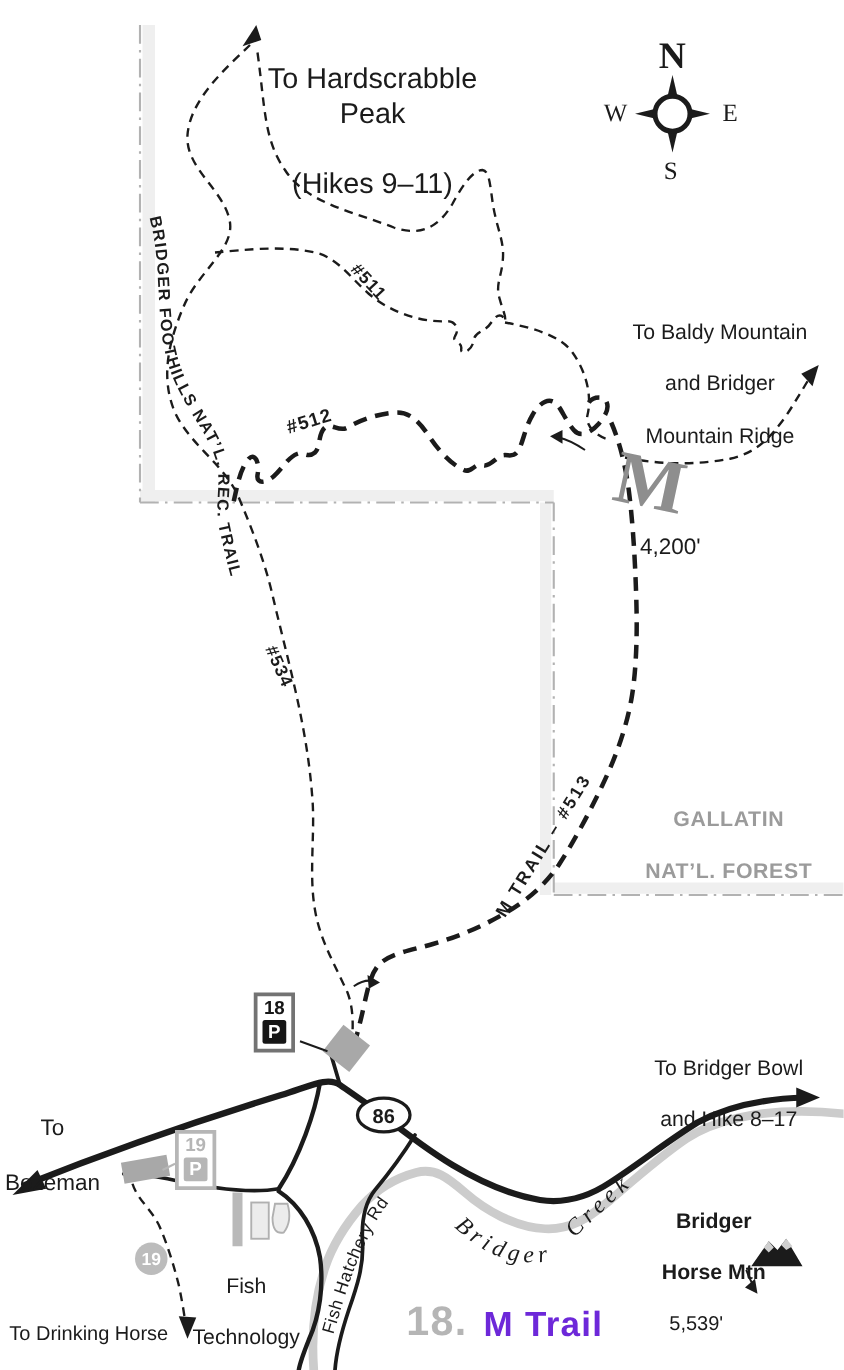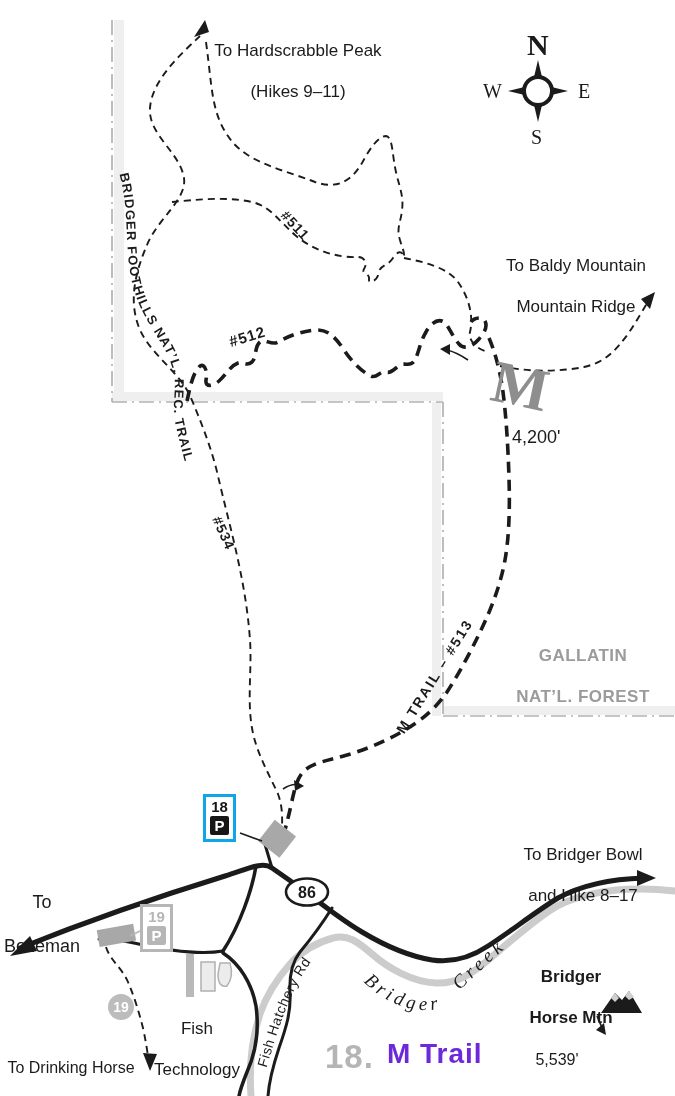--- a/index.html
+++ b/index.html
@@ -9,37 +9,37 @@
   .lbl{position:absolute;line-height:1.22;white-space:pre-line;}
   .ctr{text-align:center;}
   .bold{font-weight:bold;}
   .gray{color:#9b9b9b;}
   
   .psign{position:absolute;background:#fff;display:flex;flex-direction:column;align-items:center;
          padding:2px 4px 4px 4px;gap:1px;}
   .psign .pnum{font-weight:bold;font-size:15px;line-height:16px;}
   .psign .pbox{width:19px;height:19px;text-align:center;font-weight:bold;font-size:15px;
                line-height:19px;border-radius:2px;}
-  #sign18{left:203px;top:794px;border:3px solid #0ea5e9;}
+  #sign18{left:203px;top:794px;border:3px solid #737373;}
   #sign18 .pnum{color:#161616;}
   #sign18 .pbox{background:#161616;color:#ffffff;}
   #sign19{left:140px;top:904px;border:3px solid #b6b6b6;}
   #sign19 .pnum{color:#b6b6b6;}
   #sign19 .pbox{background:#b6b6b6;color:#ffffff;}
   
   #badge19{position:absolute;left:108px;top:994px;width:26px;height:26px;border-radius:50%;
            background:#bcbcbc;color:#ffffff;font-weight:bold;font-size:14px;line-height:26px;
            text-align:center;}
   
   #summitM{position:absolute;left:492px;top:356px;font-family:"Liberation Serif",serif;
            font-weight:bold;font-size:60px;color:#8e8e8e;transform:rotate(12deg);line-height:1;}
   
   .compass-letter{position:absolute;font-family:"Liberation Serif",serif;color:#1b1b1b;}
   
-  #title{position:absolute;left:325px;top:1038px;display:flex;align-items:flex-start;gap:13px;
+  #title{position:absolute;left:325px;top:1038px;display:flex;align-items:flex-end;gap:13px;
          font-weight:bold;letter-spacing:1px;}
   #title .num{font-size:33px;color:#b5b5b5;}
   #title .name{font-size:28px;color:#6d28d9;}
 </style>
 </head>
 <body>
 
 <div id="map">
 
   <svg id="linework" width="675" height="1096" viewBox="0 0 675 1096">
@@ -151,26 +151,27 @@
     <text font-size="19" font-family="Liberation Serif, serif" font-style="italic" fill="#1b1b1b" letter-spacing="4">
       <textPath href="#pCreek2" startOffset="2">Creek</textPath>
     </text>
   </svg>
 
   <div class="compass-letter" style="left:527px;top:28px;font-size:30px;font-weight:bold;">N</div>
   <div class="compass-letter" style="left:578px;top:80px;font-size:20px;">E</div>
   <div class="compass-letter" style="left:531px;top:126px;font-size:20px;">S</div>
   <div class="compass-letter" style="left:483px;top:80px;font-size:20px;">W</div>
 
-  <div class="lbl ctr" style="left:192px;top:20px;width:212px;font-size:17px;">
+  <div class="lbl ctr" style="left:192px;top:20px;width:212px;font-size:23px;">
     <div>To Hardscrabble Peak</div>
     <div>(Hikes 9–11)</div>
   </div>
   <div class="lbl ctr" style="left:492px;top:235px;width:168px;font-size:17px;">
     <div>To Baldy Mountain</div>
+    <div>and Bridger</div>
     <div>Mountain Ridge</div>
   </div>
   <div class="lbl ctr" style="left:502px;top:824px;width:162px;font-size:17px;">
     <div>To Bridger Bowl</div>
     <div>and Hike 8–17</div>
   </div>
   <div class="lbl ctr" style="left:0px;top:870px;width:84px;font-size:18px;">
     <div>To</div>
     <div>Bozeman</div>
   </div>

